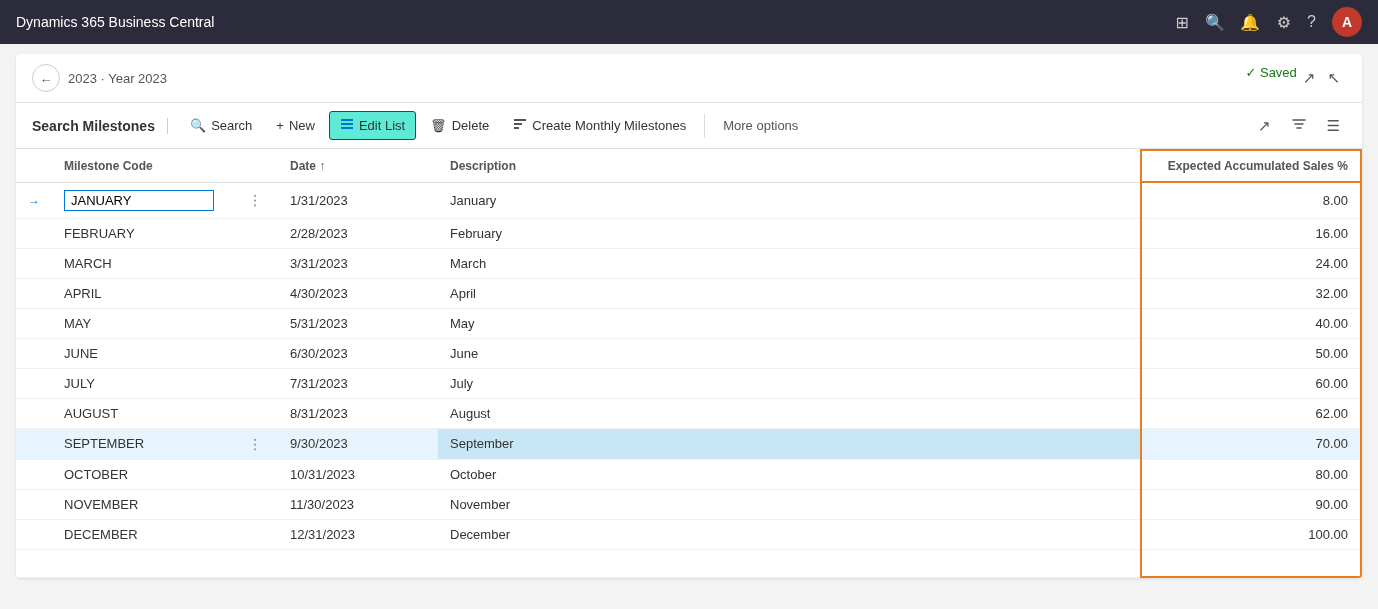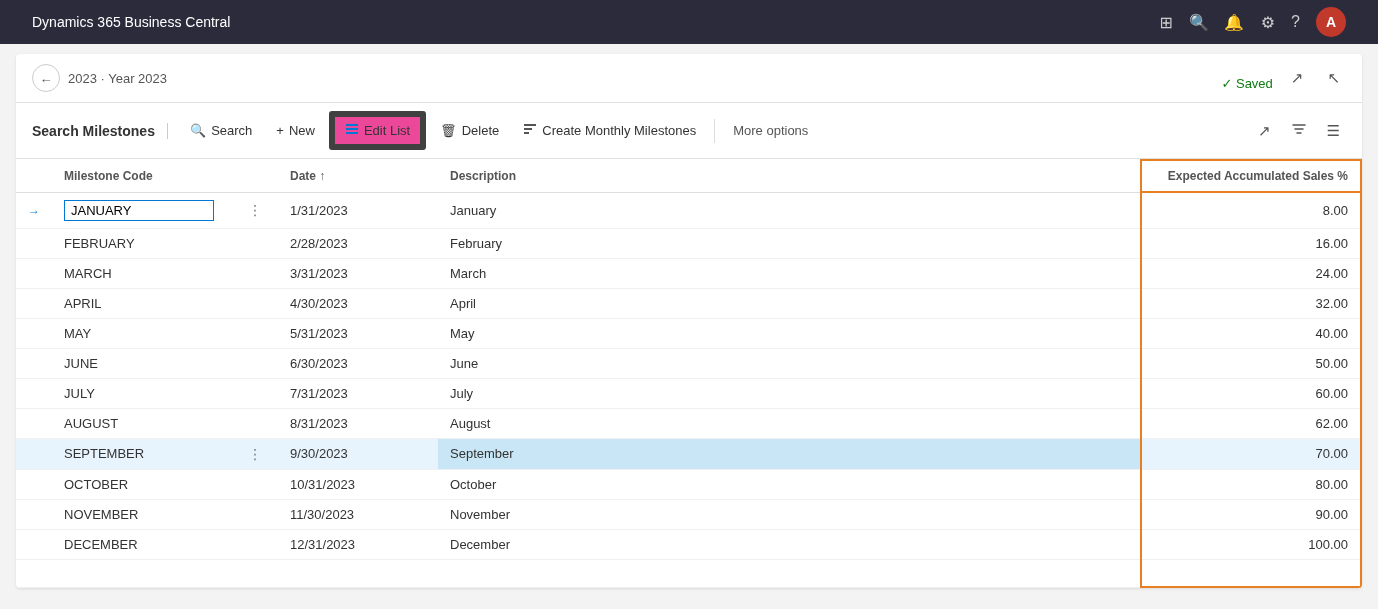--- a/index.html
+++ b/index.html
@@ -5,21 +5,21 @@
     * { box-sizing: border-box; margin: 0; padding: 0; }
     body { font-family: 'Segoe UI', Arial, sans-serif; font-size: 13px; background: #f3f3f3; color: #333; }
 
     
     .topbar {
       background: #1a1a2e;
       background: #2b2b3b;
       height: 44px;
       display: flex;
       align-items: center;
-      padding: 0 32px;
+      padding: 0 16px;
       color: white;
       gap: 12px;
     }
     .topbar-title { font-size: 14px; font-weight: 500; color: white; flex: 1; }
     .topbar-icons { display: flex; align-items: center; gap: 16px; }
     .topbar-icon { color: #ccc; font-size: 16px; cursor: pointer; }
     .avatar {
       width: 30px; height: 30px; border-radius: 50%;
       background: #c0392b; color: white;
       display: flex; align-items: center; justify-content: center;
@@ -44,21 +44,21 @@
       gap: 8px;
     }
     .back-btn {
       width: 28px; height: 28px; border-radius: 50%;
       border: 1px solid #ccc;
       display: flex; align-items: center; justify-content: center;
       cursor: pointer; background: white; color: #555;
       font-size: 13px;
     }
     .breadcrumb-text { font-size: 13px; color: #555; flex: 1; }
-    .breadcrumb-actions { display: flex; align-items: flex-end; gap: 12px; color: #555; font-size: 13px; }
+    .breadcrumb-actions { display: flex; align-items: flex-start; color: #555; font-size: 13px; }
     .saved-text { color: #107c10; font-size: 13px; }
 
     
     .toolbar {
       display: flex;
       align-items: center;
       padding: 8px 16px;
       border-bottom: 1px solid #e0e0e0;
       gap: 4px;
       background: white;
@@ -70,22 +70,22 @@
       border-right: 1px solid #ccc;
     }
     .toolbar-btn {
       display: flex; align-items: center; gap: 5px;
       padding: 5px 10px;
       border: none; background: transparent;
       cursor: pointer; color: #333; font-size: 13px;
       border-radius: 3px;
     }
     .toolbar-btn.active {
-      background: #ec4899;
-      border: 6px solid #404040;
+      background: #5eead4;
+      border: 1px solid #404040;
     }
     .toolbar-separator { width: 1px; height: 24px; background: #ddd; margin: 0 4px; }
     .toolbar-more { color: #555; }
     .toolbar-right { margin-left: auto; display: flex; align-items: center; gap: 8px; }
     .toolbar-right-btn {
       background: transparent; border: none; cursor: pointer;
       color: #555; font-size: 15px; padding: 4px 6px;
     }
 
     

